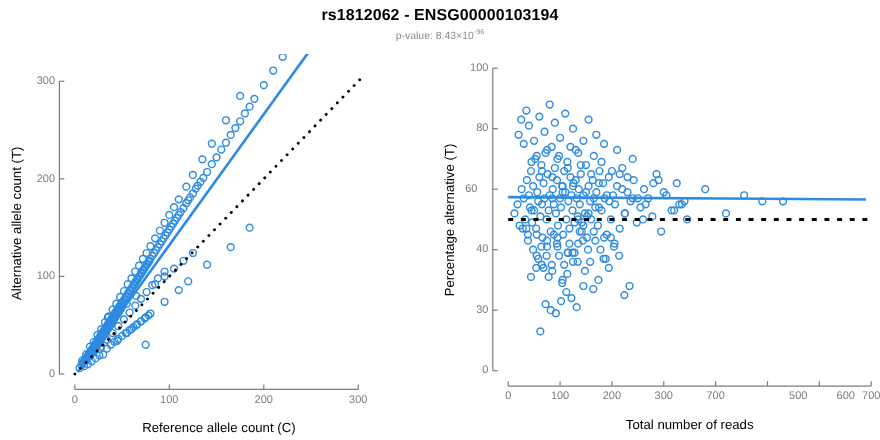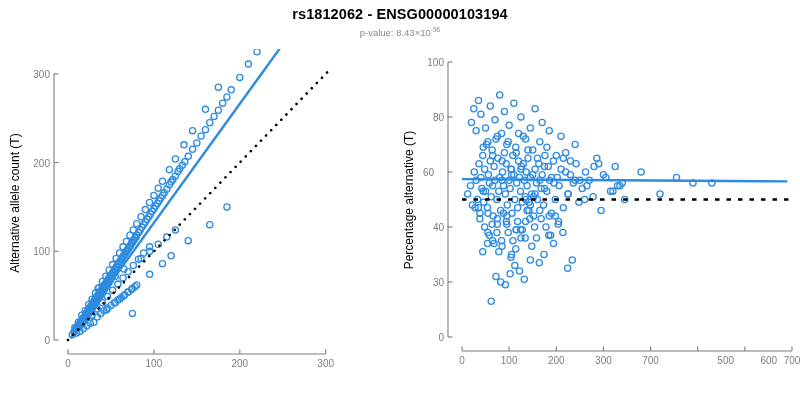--- a/index.html
+++ b/index.html
@@ -327,20 +327,21 @@
         <div class="tick-label tick-x" style="left: 68px; top: 318px;">0</div>
         <div class="tick-label tick-x" style="left: 153.902px; top: 318px;">100</div>
         <div class="tick-label tick-x" style="left: 239.803px; top: 318px;">200</div>
         <div class="tick-label tick-x" style="left: 325.705px; top: 318px;">300</div>
         <div class="tick-label tick-y" style="left: 16px; width: 34px; top: 300px;">0</div>
         <div class="tick-label tick-y" style="left: 16px; width: 34px; top: 211.29px;">100</div>
         <div class="tick-label tick-y" style="left: 16px; width: 34px; top: 122.581px;">200</div>
         <div class="tick-label tick-y" style="left: 16px; width: 34px; top: 33.871px;">300</div>
       </div>
 
+    <div class="axis-title axis-title-x" id="left-xtitle" style="left: 199px; top: 342px;">Reference allele count (C)</div>
     <div class="axis-title axis-title-y" id="left-ytitle" style="left: 8px; top: 162.5px;">Alternative allele count (T)</div>
   </div>
 
   <div class="panel" id="panel-right">
     <svg class="plot-svg" id="svg-right" width="400" height="360">
         <defs>
           <clipPath id="svg-right-clip">
             <rect x="48" y="6" width="374" height="305"></rect>
           </clipPath>
         </defs>
@@ -613,16 +614,17 @@
         <div class="tick-label tick-x" style="left: 344.857px; top: 315px; margin-left: 24px;">600</div>
         <div class="tick-label tick-x" style="left: 392px; top: 315px;">700</div>
         <div class="tick-label tick-y" style="left: 10px; width: 34px; top: 297px;">0</div>
         <div class="tick-label tick-y" style="left: 10px; width: 34px; top: 242px;">30</div>
         <div class="tick-label tick-y" style="left: 10px; width: 34px; top: 187px;">40</div>
         <div class="tick-label tick-y" style="left: 0; width: 34px; top: 132px;">60</div>
         <div class="tick-label tick-y" style="left: 10px; width: 34px; top: 77px;">80</div>
         <div class="tick-label tick-y" style="left: 10px; width: 34px; top: 22px;">100</div>
       </div>
 
+    <div class="axis-title axis-title-x" id="right-xtitle" style="left: 227px; top: 339px;">Total number of reads</div>
     <div class="axis-title axis-title-y" id="right-ytitle" style="left: 2px; top: 159.5px;">Percentage alternative (T)</div>
   </div>
 
 </div>
 
 </body></html>

